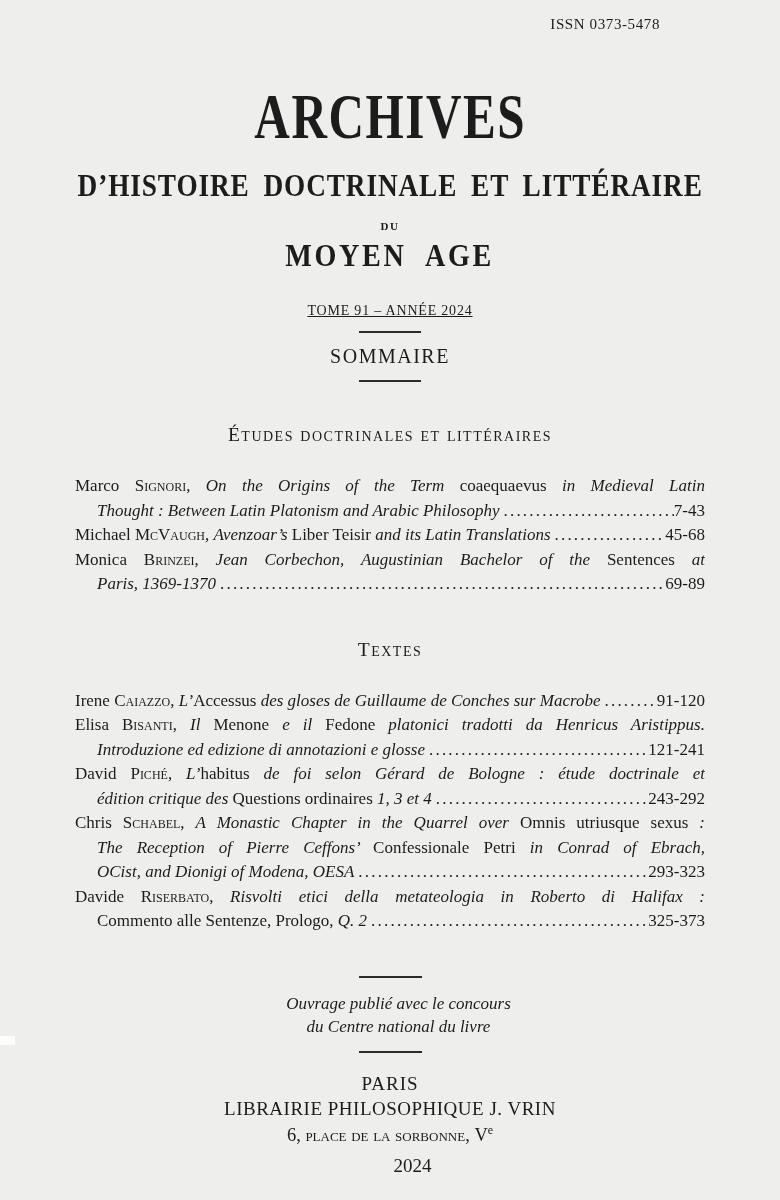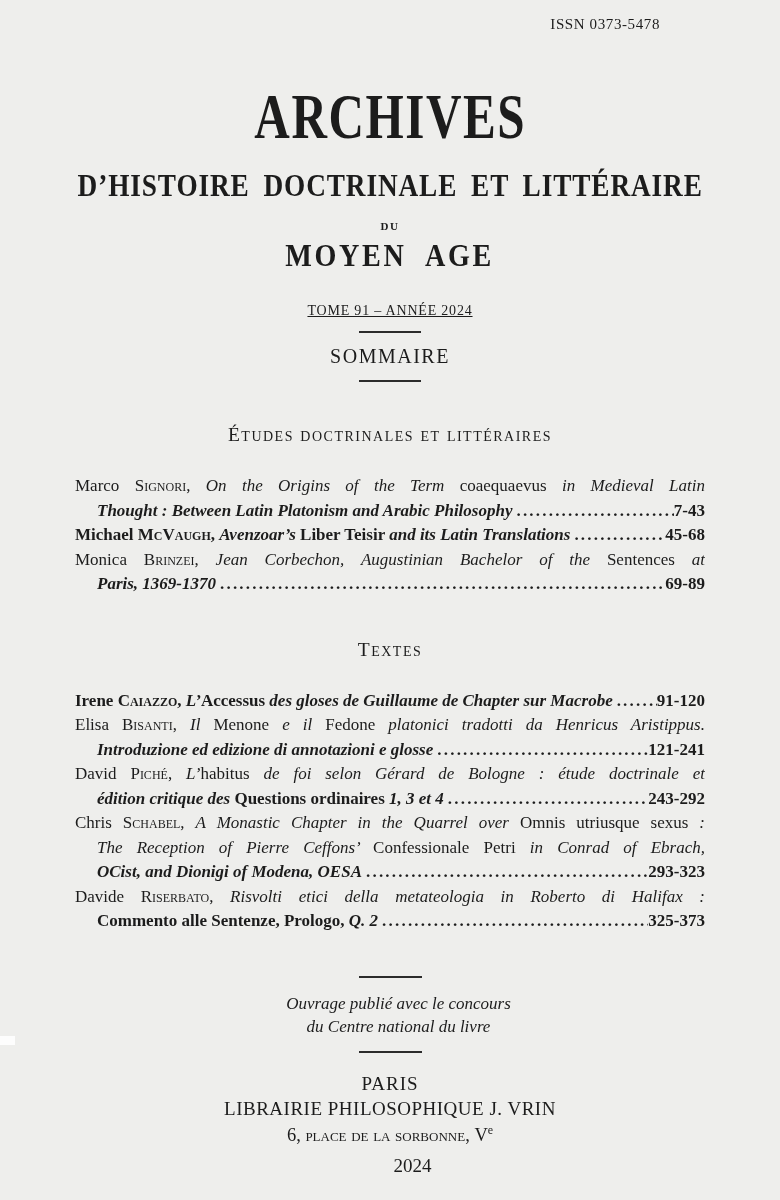--- a/index.html
+++ b/index.html
@@ -39,21 +39,21 @@
   #toc { width: 630px; margin: 0 auto; }
   .sec-heading {
     margin: 42px 0 0; text-align: center; font-weight: normal;
     font-variant: small-caps; font-size: 19.5px; letter-spacing: 1.5px;
   }
   .entries { margin-top: 28px; font-size: 17px; line-height: 24.5px; }
   .entry { margin: 0; }
   .line { overflow: hidden; }
   .full { text-align: justify; text-align-last: justify; white-space: nowrap; }
   .indent { padding-left: 22px; }
-  .last { display: flex; align-items: flex-start; font-weight: bold; }
+  .last { display: flex; align-items: flex-start; }
   .last .txt { white-space: nowrap; flex: 0 0 auto; }
   .dots {
     flex: 1 1 12px; min-width: 0; overflow: hidden; white-space: nowrap;
     letter-spacing: 2.2px; padding: 0 3px 0 4px;
   }
   .pages { flex: 0 0 auto; text-align: right; }
   .sg-i { font-style: italic; }
   .sg-sc { font-variant: small-caps; }
 
   .colophon { text-align: center; }
@@ -116,21 +116,21 @@
           <span class="txt"><span class="sg-i">Paris, 1369-1370</span></span>
           <span class="dots">....................................................................................................................................................................................</span>
           <span class="pages">69-89</span>
         </div>
       </div>
     </div>
     <h3 class="sec-heading">Textes</h3>
     <div class="entries">
       <div class="entry">
         <div class="line last">
-          <span class="txt"><span class="sg-r">Irene </span><span class="sg-sc">Caiazzo</span><span class="sg-r">, </span><span class="sg-i">L’</span><span class="sg-r">Accessus </span><span class="sg-i">des gloses de Guillaume de Chapter sur Macrobe</span></span>
+          <span class="txt"><span class="sg-r">Irene </span><span class="sg-sc">Caiazzo</span><span class="sg-r">, </span><span class="sg-i">L’</span><span class="sg-r">Accessus </span><span class="sg-i">des gloses de Guillaume de Conches sur Macrobe</span></span>
           <span class="dots">....................................................................................................................................................................................</span>
           <span class="pages">91-120</span>
         </div>
       </div>
       <div class="entry">
         <div class="line full"><span class="txt"><span class="sg-r">Elisa </span><span class="sg-sc">Bisanti</span><span class="sg-r">, </span><span class="sg-i">Il </span><span class="sg-r">Menone </span><span class="sg-i">e il </span><span class="sg-r">Fedone </span><span class="sg-i">platonici tradotti da Henricus Aristippus.</span></span></div>
         <div class="line indent last">
           <span class="txt"><span class="sg-i">Introduzione ed edizione di annotazioni e glosse</span></span>
           <span class="dots">....................................................................................................................................................................................</span>
           <span class="pages">121-241</span>

